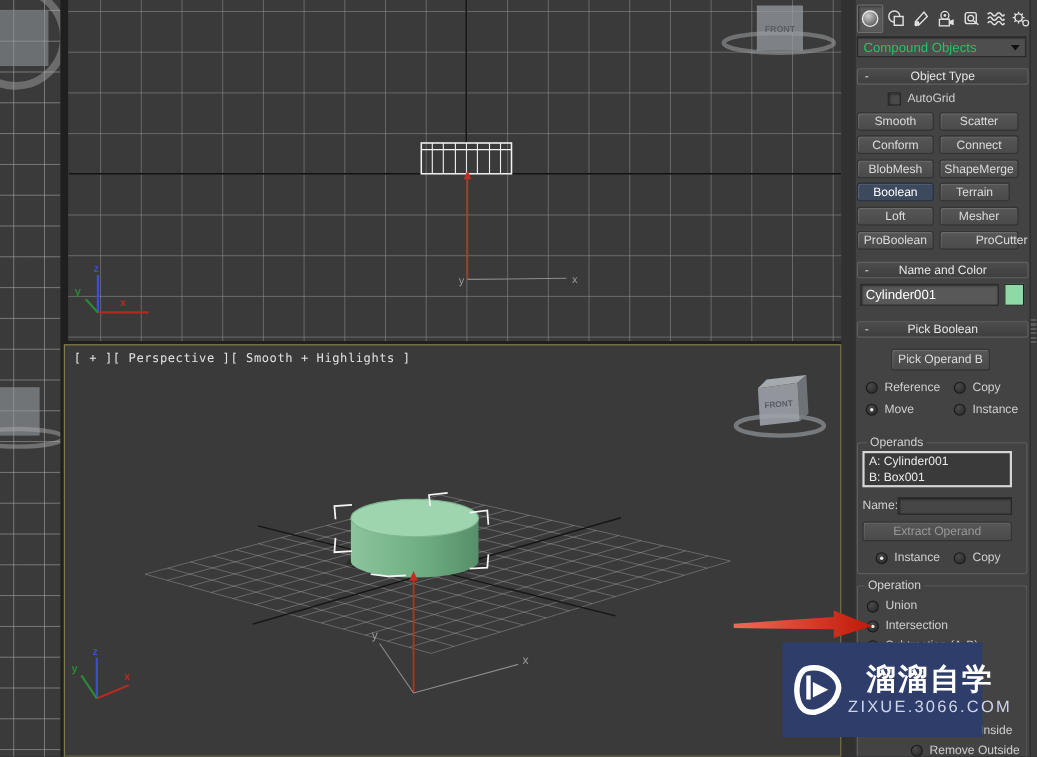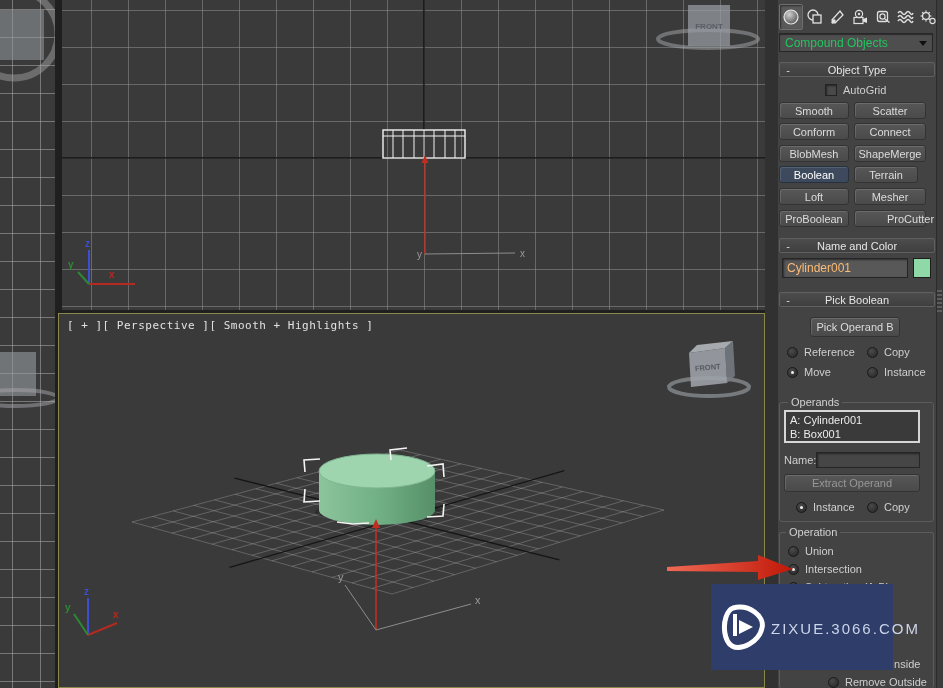--- a/index.html
+++ b/index.html
@@ -54,21 +54,21 @@
   .radio{width:11px;height:11px;border-radius:50%;background:radial-gradient(circle at 35% 30%,#4a4a4a,#262626);
     border:1px solid #191919;box-sizing:border-box;position:relative;}
   .radio.sel::after{content:'';position:absolute;left:3px;top:3px;width:3px;height:3px;border-radius:50%;background:#efefef;}
   .rlabel{font-size:11px;color:#cfcfcf;}
   .row{position:absolute;display:flex;align-items:center;gap:6px;}
   .groupbox{position:absolute;border:1px solid #5c5c5c;border-radius:3px;box-sizing:border-box;}
   .group-title{position:absolute;font-size:11px;color:#d2d2d2;background:#434343;padding:0 3px;}
   .listbox{position:absolute;background:#3a3a3a;border:2px solid #d6d6d6;box-sizing:border-box;
     font-size:11px;color:#ececec;padding:1px 4px;line-height:14px;}
   .textfield{position:absolute;background:#585858;border:1px solid #262626;
-    box-shadow:inset 1px 1px 2px rgba(0,0,0,.5);box-sizing:border-box;color:#fdba74;
+    box-shadow:inset 1px 1px 2px rgba(0,0,0,.5);box-sizing:border-box;color:#ffffff;
     font-size:12px;display:flex;align-items:center;padding-left:4px;}
   .textfield.empty{background:#464646;}
   .swatch{position:absolute;border:1px solid #1d1d1d;box-sizing:border-box;}
 
   
   #watermark{left:711px;top:584px;width:182px;height:86px;background:#2e3d69;
     display:flex;align-items:center;z-index:30;}
   #wm-logo{margin-left:10px;flex:0 0 46px;}
   #wm-text{display:flex;flex-direction:column;align-items:center;margin-left:4px;}
   #wm-cn{font-size:27px;font-weight:bold;color:#fff;letter-spacing:2px;line-height:28px;}
@@ -295,21 +295,21 @@
 
   <div class="abs dropdown">
     <span>Compound Objects</span>
     <span class="dd-arrow"></span>
   </div>
 
   <div class="abs rollout-header" style="top:62px;">
     <span class="minus">-</span>
     <span class="title">Object Type</span>
   </div>
-  <div class="abs row" style="left:825px;top:84px;align-items:center;">
+  <div class="abs row" style="left:807px;top:84px;align-items:center;">
     <span class="checkbox"></span>
     <span class="rlabel">AutoGrid</span>
   </div>
   <div class="abs mx-btn" style="left:779px;top:102px;width:70px;">Smooth</div>
   <div class="abs mx-btn" style="left:854px;top:102px;width:72px;">Scatter</div>
   <div class="abs mx-btn" style="left:779px;top:123px;width:70px;">Conform</div>
   <div class="abs mx-btn" style="left:854px;top:123px;width:72px;">Connect</div>
   <div class="abs mx-btn" style="left:779px;top:145px;width:70px;">BlobMesh</div>
   <div class="abs mx-btn" style="left:854px;top:145px;width:72px;">ShapeMerge</div>
   <div class="abs mx-btn active" style="left:779px;top:166px;width:70px;">Boolean</div>
@@ -393,20 +393,21 @@
     <span class="rlabel">Remove Outside</span>
   </div>
 
   <div class="abs" id="watermark">
     <svg id="wm-logo" width="46" height="50" viewBox="0 0 46 50">
       <path d="M12,6 C28,2 44,14 41,26 C38,40 20,49 11,44 C3,39 2,24 5,15 C7,9 9,7 12,6 Z" fill="none" stroke="#ffffff" stroke-width="5" stroke-linejoin="round"></path>
       <polygon points="18,18 32,25 18,32" fill="#ffffff"></polygon>
       <path d="M14,12 L14,34" stroke="#ffffff" stroke-width="4"></path>
     </svg>
     <div id="wm-text">
+      <div id="wm-cn">溜溜自学</div>
       <div id="wm-url">zixue.3066.com</div>
     </div>
   </div>
 
   <svg class="abs" id="annot-arrow" width="145" height="40">
     <defs>
         <linearGradient id="arr" x1="0" y1="0" x2="1" y2="0">
       <stop offset="0" stop-color="#f06a55"></stop>
           <stop offset="1" stop-color="#c01808"></stop>
         </linearGradient>

